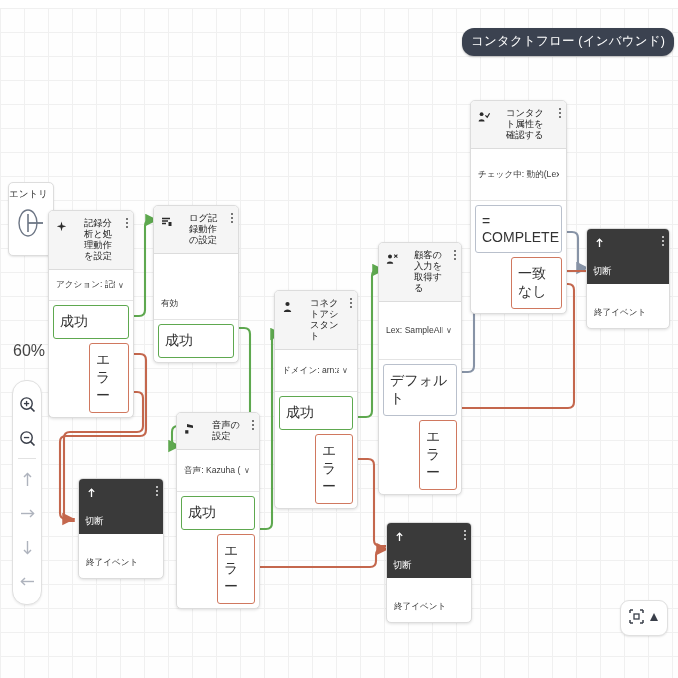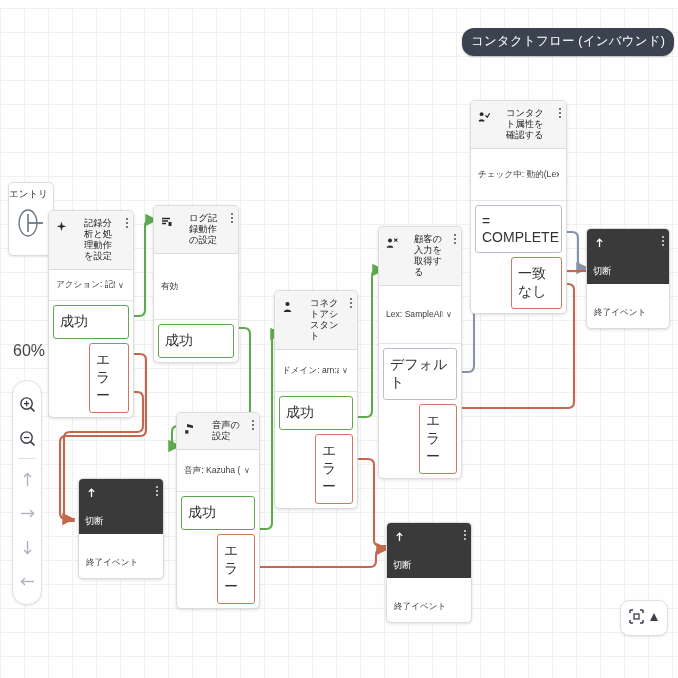--- a/index.html
+++ b/index.html
@@ -203,21 +203,21 @@
           <path d="M7.5 6 h3 v4 h-3 z" fill="#2b2b2b"></path>
         </svg>
       </span>
       <span class="htitle">ログ記録動作の設定</span>
       <span class="kebab">
           <i></i>
           <i></i>
           <i></i>
         </span>
     </div>
-    <div class="param" style="min-height:66px;align-items:center;">
+    <div class="param" style="min-height:66px;align-items:flex-end;">
       <span class="ptxt">有効</span>
     </div>
     <div class="port success">成功</div>
   </div>
 
   <div class="node" id="n-voice" style="left:176px;top:412px;width:82px;">
     <div class="head">
       <span class="hicon">
         <svg width="11" height="12" viewBox="0 0 11 12">
           <path d="M3 8 L3 1 L9 2.4 L9 5 L3 4" fill="#2b2b2b"></path>
@@ -255,21 +255,21 @@
         </span>
     </div>
     <div class="param" style="min-height:42px;">
       <span class="ptxt">ドメイン: arn:aws:wisdom...</span>
       <span class="caret">∨</span>
     </div>
     <div class="port success">成功</div>
     <div class="port error">エラー</div>
   </div>
 
-  <div class="node" id="n-input" style="left:378px;top:226px;width:82px;">
+  <div class="node" id="n-input" style="left:378px;top:242px;width:82px;">
     <div class="head">
       <span class="hicon">
         <svg width="12" height="12" viewBox="0 0 12 12">
           <circle cx="4" cy="3.4" r="2" fill="#2b2b2b"></circle>
           <path d="M0.8 10.8 C0.8 7.6 7.2 7.6 7.2 10.8 Z" fill="#2b2b2b"></path>
           <path d="M8.2 1.6 L11.4 4.6 M11.4 1.6 L8.2 4.6" stroke="#2b2b2b" stroke-width="1.1"></path>
         </svg>
       </span>
       <span class="htitle">顧客の入力を取得する</span>
       <span class="kebab">

